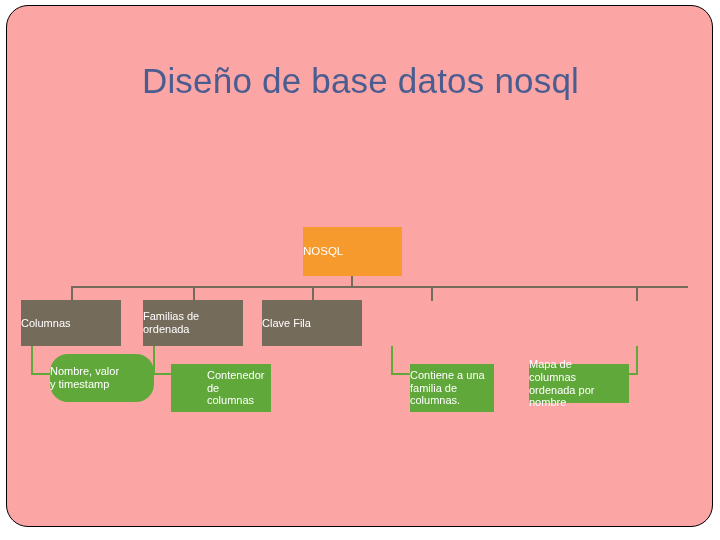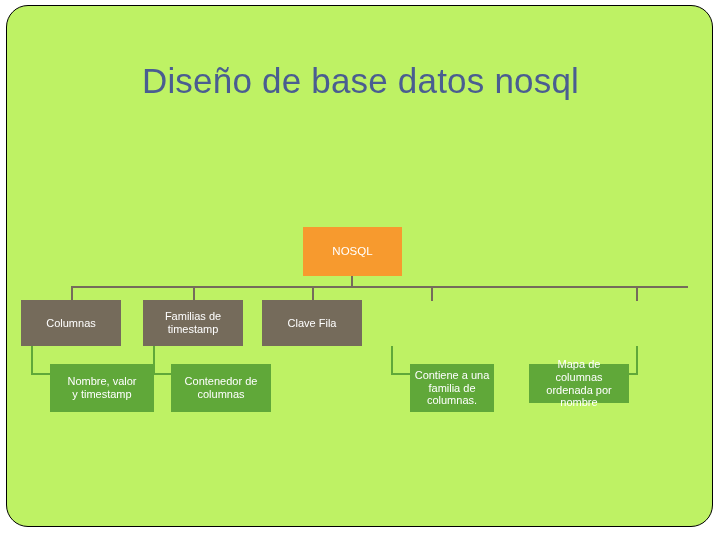--- a/index.html
+++ b/index.html
@@ -15,21 +15,21 @@
   }
 
   #slide {
     position: absolute;
     left: 6px;
     top: 5px;
     width: 707px;
     height: 522px;
     border: 1.4px solid #000000;
     border-radius: 22px;
-    background: #bef264;
+    background: #fca5a5;
     box-sizing: border-box;
   }
 
   #slide-title {
     position: absolute;
     left: 0;
     top: 55px;
     width: 707px;
     text-align: center;
     font-size: 35px;
@@ -45,21 +45,20 @@
     width: 707px;
     height: 522px;
   }
 
   .node {
     position: absolute;
     box-sizing: border-box;
     display: flex;
     align-items: center;
     justify-content: center;
-    text-align: center;
     color: #ffffff;
     line-height: 1.15;
     overflow: visible;
   }
 
   .node .node-label {
     display: block;
     width: 100%;
     white-space: pre-line;
   }
@@ -112,47 +111,47 @@
     <div class="conn" style="left:305px; top:280px; width:2.2px; height:15px;"></div>
     <div class="conn" style="left:424px; top:280px; width:2.2px; height:15px;"></div>
     <div class="conn" style="left:629px; top:280px; width:2.2px; height:15px;"></div>
 
     <div class="node lvl2" style="left:14px; top:294px; width:100px; height:46px;">
       <span class="node-label">Columnas</span>
     </div>
 
     <div class="node lvl2" style="left:136px; top:294px; width:100px; height:46px;">
       <span class="node-label">Familias de
-timestamp</span>
+ordenada</span>
     </div>
 
     <div class="node lvl2" style="left:255px; top:294px; width:100px; height:46px;">
       <span class="node-label">Clave Fila</span>
     </div>
 
 
 
     <div class="conn green" style="left:24px; top:340px; width:2.2px; height:29px;"></div>
     <div class="conn green" style="left:24px; top:367px; width:20px; height:2.2px;"></div>
 
     <div class="conn green" style="left:146px; top:340px; width:2.2px; height:29px;"></div>
     <div class="conn green" style="left:146px; top:367px; width:19px; height:2.2px;"></div>
 
     <div class="conn green" style="left:384px; top:340px; width:2.2px; height:29px;"></div>
     <div class="conn green" style="left:384px; top:367px; width:20px; height:2.2px;"></div>
 
     <div class="conn green" style="left:629px; top:340px; width:2.2px; height:29px;"></div>
     <div class="conn green" style="left:610px; top:367px; width:21px; height:2.2px;"></div>
 
-    <div class="node lvl3" style="left:43px; top:358px; width:104px; height:48px;">
+    <div class="node lvl3" style="left:43px; top:348px; width:104px; height:48px;border-radius:18px;">
       <span class="node-label">Nombre, valor
 y timestamp</span>
     </div>
 
-    <div class="node lvl3" style="left:164px; top:358px; width:100px; height:48px;">
+    <div class="node lvl3" style="left:164px; top:358px; width:100px; height:48px;padding-left:36px;">
       <span class="node-label">Contenedor de
 columnas</span>
     </div>
 
     <div class="node lvl3" style="left:403px; top:358px; width:84px; height:48px;">
       <span class="node-label">Contiene a una
 familia de
 columnas.</span>
     </div>
 

